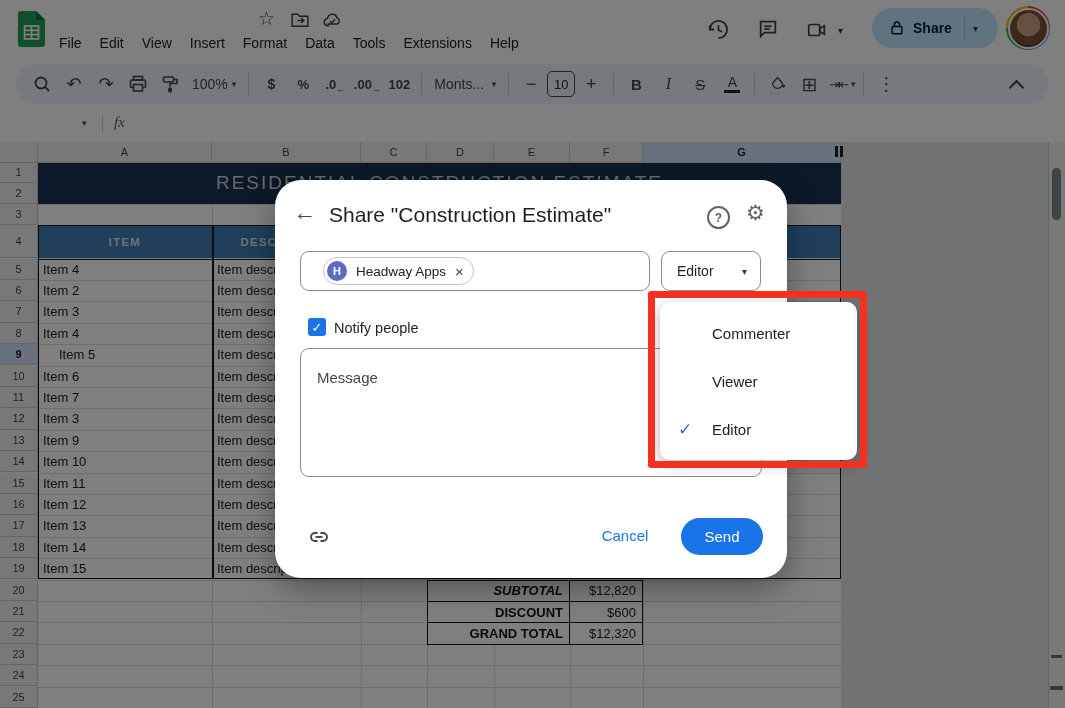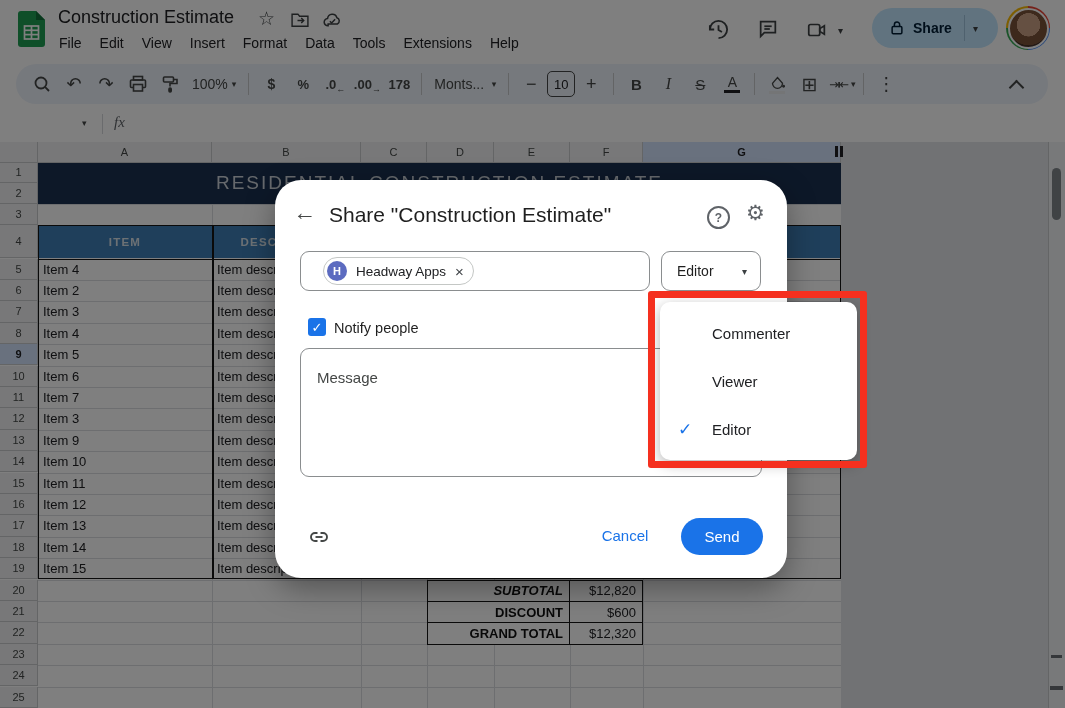--- a/index.html
+++ b/index.html
@@ -125,21 +125,20 @@
 
   <div id="topbar">
     <svg class="abs" style="left:18px;top:11px;" width="27" height="36" viewBox="0 0 27 36">
       <path d="M3 0 h15 l9 9 v24 a3 3 0 0 1 -3 3 h-21 a3 3 0 0 1 -3 -3 v-30 a3 3 0 0 1 3 -3 z" fill="#1e9e53"></path>
       <path d="M18 0 l9 9 h-9 z" fill="#12713b"></path>
       <rect x="6.5" y="15" width="14" height="13" fill="none" stroke="#fff" stroke-width="1.7"></rect>
       <line x1="13.5" y1="15" x2="13.5" y2="28" stroke="#fff" stroke-width="1.7"></line>
       <line x1="6.5" y1="19.3" x2="20.5" y2="19.3" stroke="#fff" stroke-width="1.7"></line>
       <line x1="6.5" y1="23.6" x2="20.5" y2="23.6" stroke="#fff" stroke-width="1.7"></line>
     </svg>
-    <div id="doc-title">Construction Estimate</div>
     <span class="tb-ic" style="left:258px;top:7px;font-size:19px;">☆</span>
     <svg class="tb-ic" style="left:290px;top:10px;" width="20" height="20" viewBox="0 0 24 24" fill="none" stroke="#3c4043" stroke-width="1.7">
       <path d="M2.5 5 h7 l2 2.5 h10 v12 h-19 z"></path>
       <path d="M9 12.5 h7 M13.5 9.5 l3 3 -3 3"></path>
     </svg>
     <svg class="tb-ic" style="left:322px;top:10px;" width="21" height="21" viewBox="0 0 24 24" fill="none" stroke="#3c4043" stroke-width="1.7">
       <path d="M7 18 a4.2 4.2 0 0 1 -.6 -8.4 A5.4 5.4 0 0 1 17 8.8 a3.9 3.9 0 0 1 .6 7.2 h-10.6 z"></path>
       <path d="M9 12.8 l2 2 l4 -4.3"></path>
     </svg>
     <div id="menubar">
@@ -215,21 +214,21 @@
     <span class="tool" style="font-size:14px;font-weight:bold;">$</span>
     <span class="tool" style="font-size:13px;font-weight:bold;">%</span>
     <span class="tool">
       <span class="dec-num">.0</span>
       <span class="dec-arr">←</span>
     </span>
     <span class="tool">
       <span class="dec-num">.00</span>
       <span class="dec-arr">→</span>
     </span>
-    <span class="tool" style="font-size:13px;font-weight:bold;">178</span>
+    <span class="tool" style="font-size:13px;font-weight:bold;">102</span>
     <span class="tsep"></span>
     <span class="tool" id="font-btn">
       <span>Monts...</span>
       <span class="small-caret">▾</span>
     </span>
     <span class="tsep"></span>
     <span class="tool glyph">−</span>
     <span id="size-box">10</span>
     <span class="tool glyph">+</span>
     <span class="tsep"></span>
@@ -348,21 +347,21 @@
       <div class="tblhdr" style="position: absolute; left: 38px; top: 224.9px; width: 174px; height: 33.6px;">ITEM</div>
       <div class="tblhdr" style="position: absolute; left: 212px; top: 224.9px; width: 149px; height: 33.6px;">DESCRIPTION</div>
       <div class="cell-text" style="position: absolute; left: 43px; top: 258.5px; width: 165px; height: 21.4px;">Item 4</div>
       <div class="cell-text" style="position: absolute; left: 217px; top: 258.5px; width: 140px; overflow: hidden; height: 21.4px;">Item description</div>
       <div class="cell-text" style="position: absolute; left: 43px; top: 279.9px; width: 165px; height: 21.4px;">Item 2</div>
       <div class="cell-text" style="position: absolute; left: 217px; top: 279.9px; width: 140px; overflow: hidden; height: 21.4px;">Item description</div>
       <div class="cell-text" style="position: absolute; left: 43px; top: 301.3px; width: 165px; height: 21.4px;">Item 3</div>
       <div class="cell-text" style="position: absolute; left: 217px; top: 301.3px; width: 140px; overflow: hidden; height: 21.4px;">Item description</div>
       <div class="cell-text" style="position: absolute; left: 43px; top: 322.7px; width: 165px; height: 21.4px;">Item 4</div>
       <div class="cell-text" style="position: absolute; left: 217px; top: 322.7px; width: 140px; overflow: hidden; height: 21.4px;">Item description</div>
-      <div class="cell-text" style="position: absolute; left: 43px; top: 344.1px; width: 165px; height: 21.4px; text-align: right;">Item 5</div>
+      <div class="cell-text" style="position: absolute; left: 59px; top: 344.1px; width: 165px; height: 21.4px; text-align: right;">Item 5</div>
       <div class="cell-text" style="position: absolute; left: 217px; top: 344.1px; width: 140px; overflow: hidden; height: 21.4px;">Item description</div>
       <div class="cell-text" style="position: absolute; left: 43px; top: 365.5px; width: 165px; height: 21.4px;">Item 6</div>
       <div class="cell-text" style="position: absolute; left: 217px; top: 365.5px; width: 140px; overflow: hidden; height: 21.4px;">Item description</div>
       <div class="cell-text" style="position: absolute; left: 43px; top: 386.9px; width: 165px; height: 21.4px;">Item 7</div>
       <div class="cell-text" style="position: absolute; left: 217px; top: 386.9px; width: 140px; overflow: hidden; height: 21.4px;">Item description</div>
       <div class="cell-text" style="position: absolute; left: 43px; top: 408.3px; width: 165px; height: 21.4px;">Item 3</div>
       <div class="cell-text" style="position: absolute; left: 217px; top: 408.3px; width: 140px; overflow: hidden; height: 21.4px;">Item description</div>
       <div class="cell-text" style="position: absolute; left: 43px; top: 429.7px; width: 165px; height: 21.4px;">Item 9</div>
       <div class="cell-text" style="position: absolute; left: 217px; top: 429.7px; width: 140px; overflow: hidden; height: 21.4px;">Item description</div>
       <div class="cell-text" style="position: absolute; left: 43px; top: 451.1px; width: 165px; height: 21.4px;">Item 10</div>

